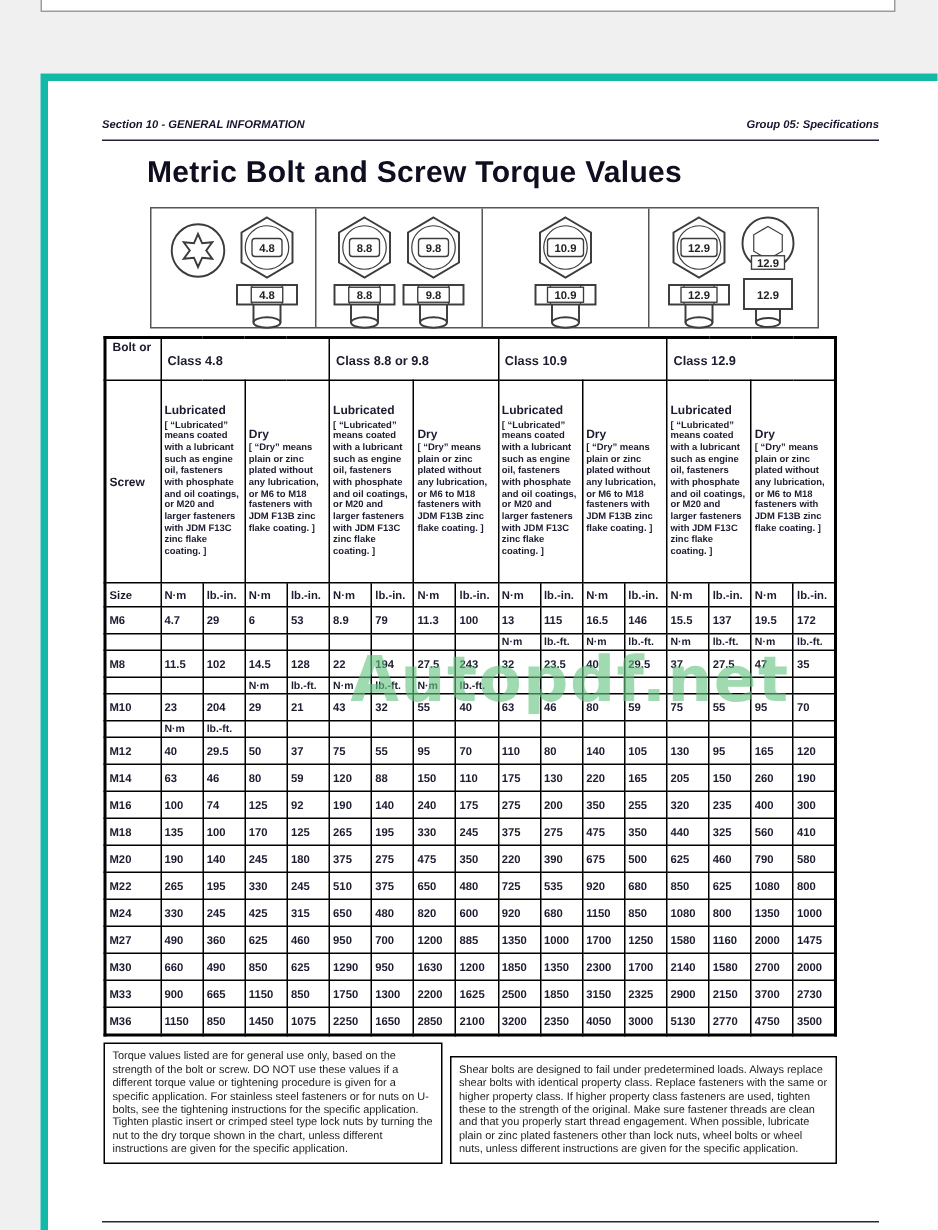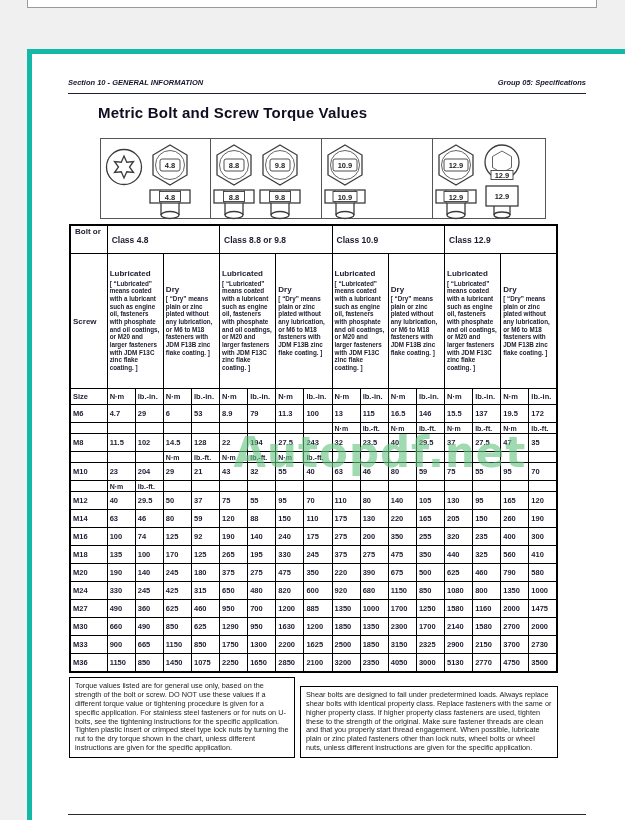--- a/index.html
+++ b/index.html
@@ -22,30 +22,30 @@
     position:absolute;left:36px;right:40px;top:24px;
     display:flex;justify-content:space-between;
     font-size:7.5px;font-weight:bold;font-style:italic;color:#15152d;
   }
   .header-rule{
     position:absolute;left:36px;right:40px;top:39px;
     border-top:1.5px solid #20203a;
   }
   .doc-title{
     position:absolute;left:66px;top:50px;
-    font-size:15px;font-weight:bold;color:#0e0e20;letter-spacing:0.2px;
+    font-size:20px;font-weight:bold;color:#0e0e20;letter-spacing:0.2px;
   }
   
   .diagram{
     position:absolute;left:68px;top:84px;width:446px;height:81px;
     border:1.2px solid #555;box-sizing:border-box;display:flex;
   }
   .dg-cell{
     border-right:1px solid #555;box-sizing:border-box;
-    display:flex;align-items:flex-start;justify-content:flex-start;
+    display:flex;align-items:flex-start;justify-content:center;
     padding-top:3px;
   }
   .dg-cell:last-child{border-right:none;}
   .dg-c1{width:110px;} .dg-c2{width:112px;} .dg-c3{width:111px;} .dg-c4{width:113px;}
   .ln{fill:none;stroke:#3c3c3c;stroke-width:1.3;}
   .thin{stroke-width:0.8;}
   .lbl-box{fill:#fff;stroke:#3c3c3c;stroke-width:0.9;}
   .blbl{font-size:7.5px;font-weight:bold;fill:#222;text-anchor:middle;
         font-family:"Liberation Sans",sans-serif;}
   
@@ -495,20 +495,39 @@
             <td>220</td>
             <td>390</td>
             <td>675</td>
             <td>500</td>
             <td>625</td>
             <td>460</td>
             <td>790</td>
             <td>580</td>
           </tr>
           <tr class="row-data">
+            <td>M22</td>
+            <td>265</td>
+            <td>195</td>
+            <td>330</td>
+            <td>245</td>
+            <td>510</td>
+            <td>375</td>
+            <td>650</td>
+            <td>480</td>
+            <td>725</td>
+            <td>535</td>
+            <td>920</td>
+            <td>680</td>
+            <td>850</td>
+            <td>625</td>
+            <td>1080</td>
+            <td>800</td>
+          </tr>
+          <tr class="row-data">
             <td>M24</td>
             <td>330</td>
             <td>245</td>
             <td>425</td>
             <td>315</td>
             <td>650</td>
             <td>480</td>
             <td>820</td>
             <td>600</td>
             <td>920</td>

